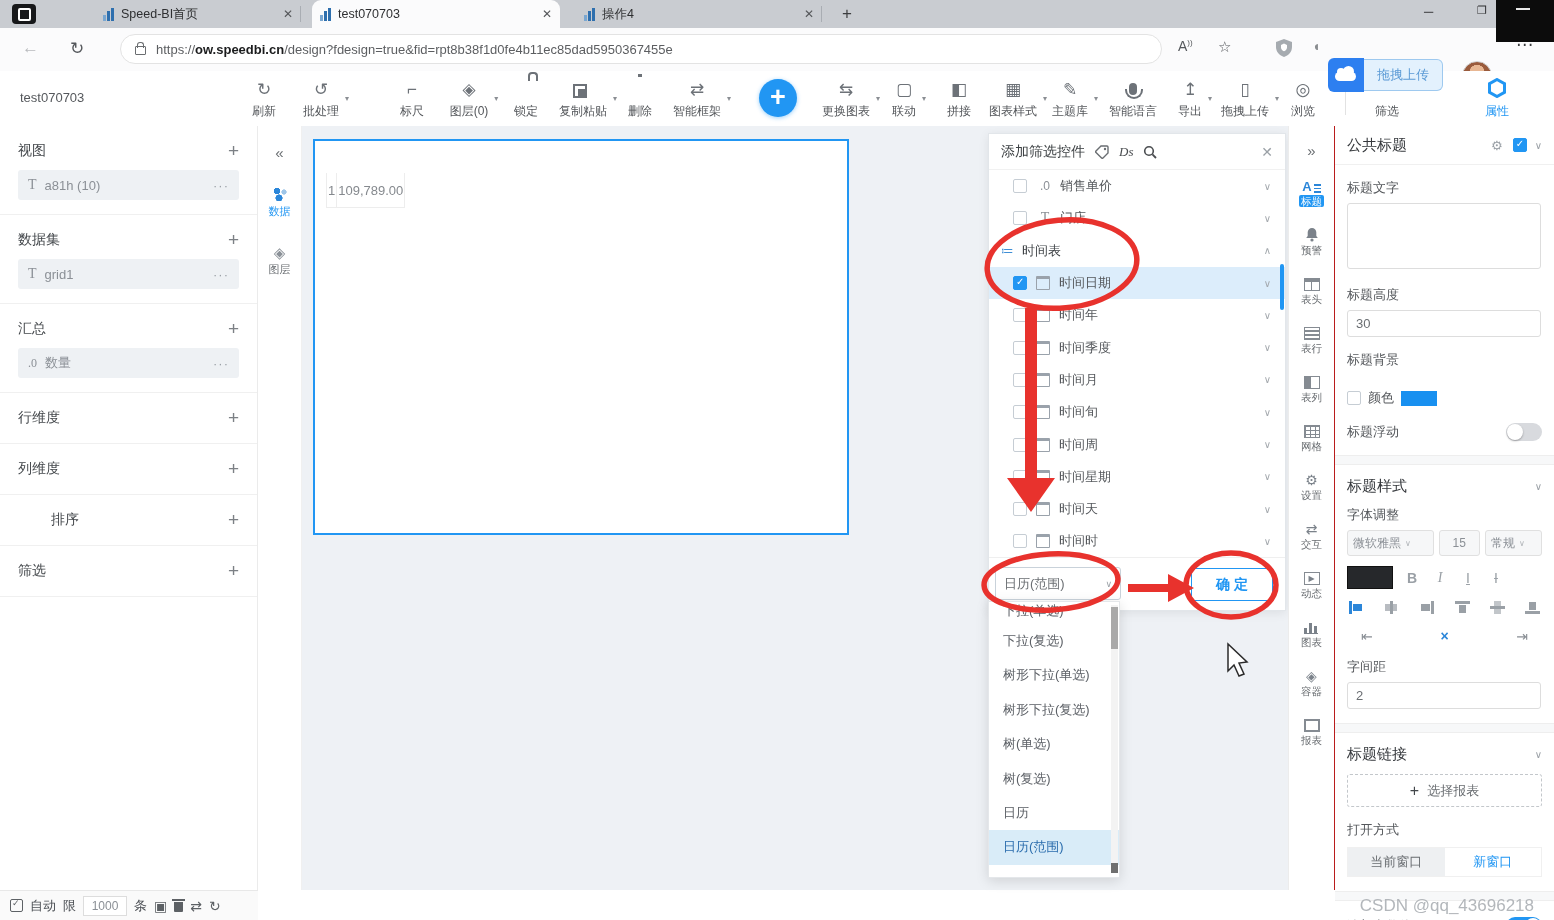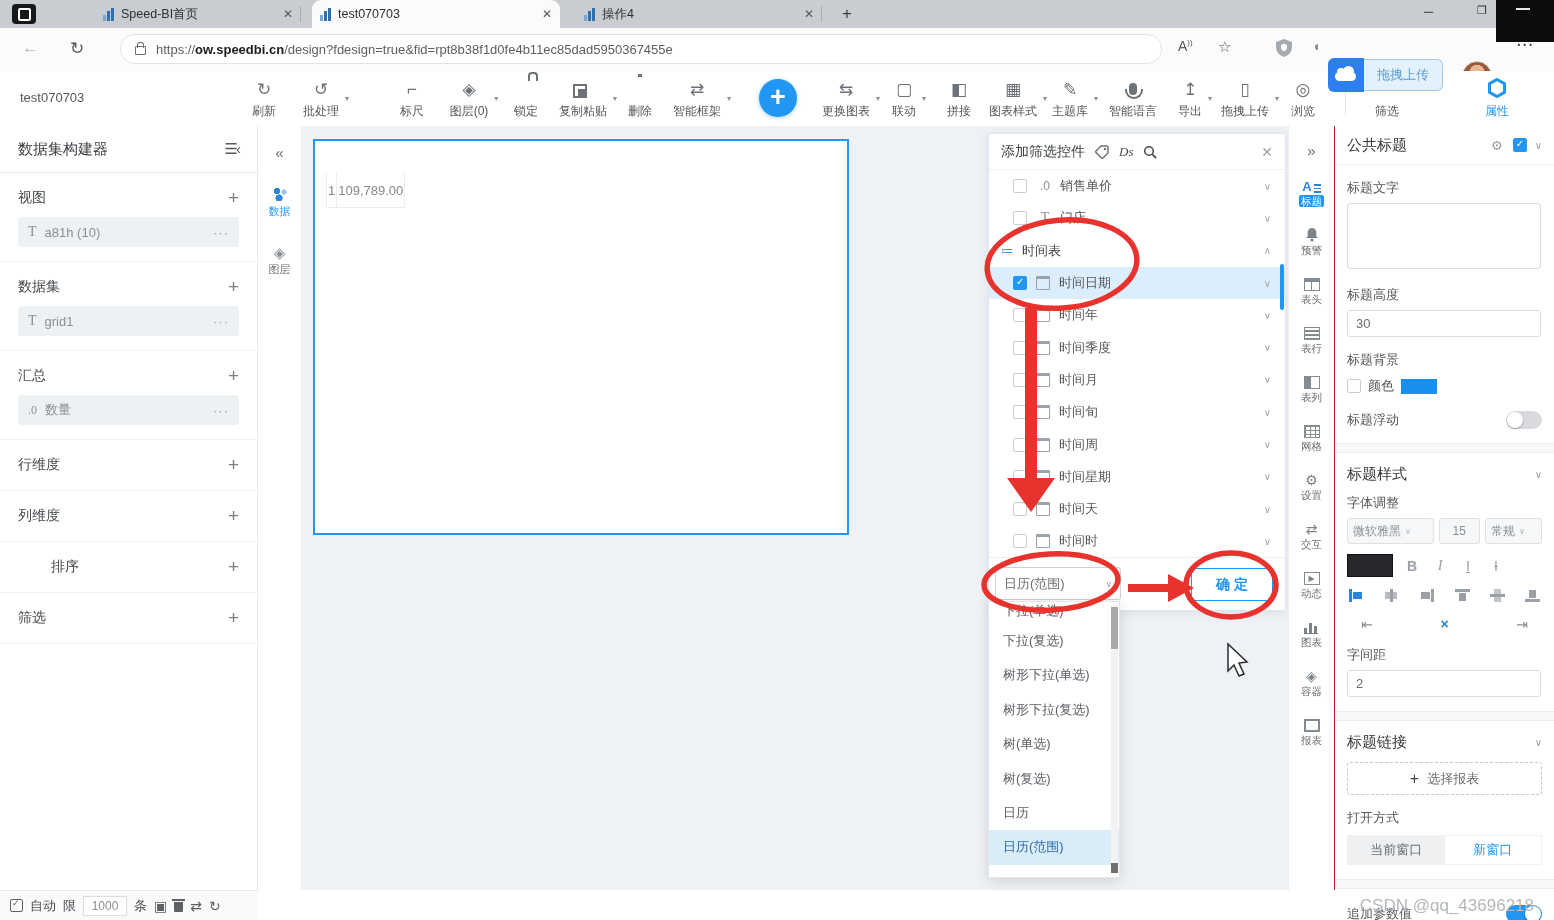--- a/index.html
+++ b/index.html
@@ -336,24 +336,20 @@
       </div>
     <div class="titem active" style="left:1497px">
         <span class="ticon"><svg width="18" height="20" viewBox="0 0 18 20">
             <polygon points="9,1.5 16.5,5.7 16.5,14.3 9,18.5 1.5,14.3 1.5,5.7" fill="none" stroke="#2196f3" stroke-width="3"></polygon>
           </svg></span>
         <span class="tlabel">属性</span>
       </div>
   </div>
 
   <div class="sidebar">
-    <div class="sb-title">
-      <span>数据集构建器</span>
-      <span class="hamb">☰‹</span>
-    </div>
     <div class="sb-sec" style="border-top:none;">
       <div class="sb-sechead">
           <span>视图</span>
           <span class="sb-plus">+</span>
         </div>
       <div class="sb-item">
           <span class="tpre">T</span>
           <span>a81h (10)</span>
           <span class="dots">···</span>
         </div>
@@ -602,21 +598,21 @@
       <span>公共标题</span>
       <span class="gear">⚙</span>
       <span class="cb on" style="margin-right:0;"></span>
       <span class="chev">∨</span>
     </div>
     <div class="plabel">标题文字</div>
     <textarea class="ptextarea" style=""></textarea>
     <div class="plabel">标题高度</div>
     <input class="pinput" value="30" style="">
     <div class="plabel">标题背景</div>
-    <div style="margin:8px 12px 0;display:flex;align-items:center;gap:7px;">
+    <div style="margin:20px 12px 0;display:flex;align-items:center;gap:7px;">
       <span class="cb" style="margin-right:0;"></span>
       <span>颜色</span>
       <span class="swatch"></span>
     </div>
     <div class="togglerow">
       <span>标题浮动</span>
       <span class="toggle"></span>
     </div>
     <div class="pdivider"></div>
     <div class="pseahead">

